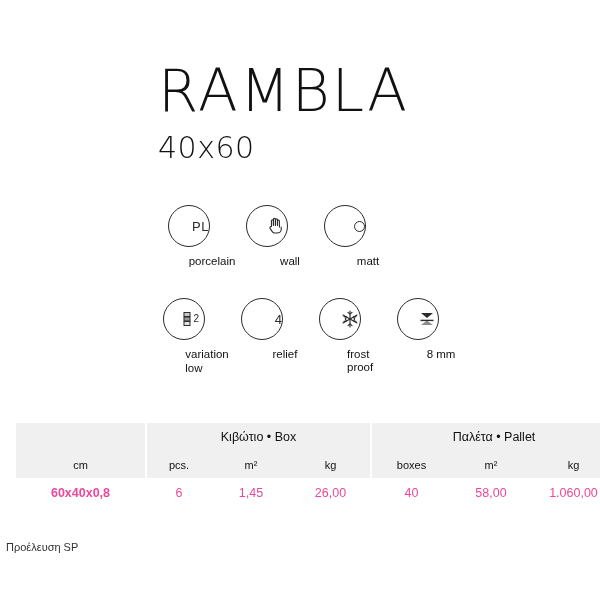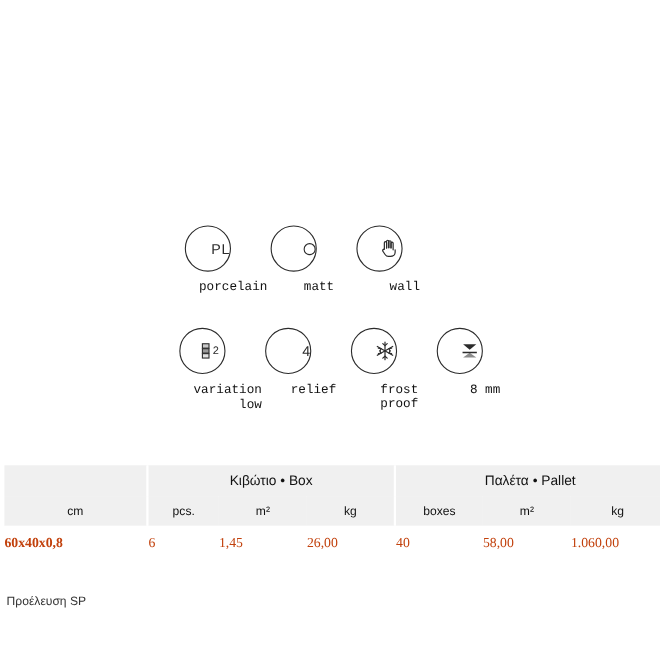--- a/index.html
+++ b/index.html
@@ -74,23 +74,23 @@
     border-radius: 50%;
     display: flex;
     align-items: center;
     justify-content: flex-end;
     box-sizing: border-box;
   }
   .icon-label {
     margin-top: 8px;
     font-size: 11.5px;
     line-height: 1.15;
-    text-align: right;
-    color: #111111;
-    font-family: Liberation Mono, monospace;
+    text-align: left;
+    color: #111111;
+    font-family: Liberation Sans, sans-serif;
     margin-left: 46px;
   }
   .icon-label.two-line {
     line-height: 1.2;
   }
   .pl-text {
     font-size: 13px;
     letter-spacing: 0.5px;
     color: #2b2b2b;
     font-family: "Liberation Sans", sans-serif;
@@ -106,21 +106,21 @@
     border: 1px solid #2b2b2b;
     border-radius: 50%;
   }
   svg.ic {
     display: block;
   }
 
   
   .table-wrap {
     position: absolute;
-    left: 4px;
+    left: 16px;
     top: 423px;
     width: 500px;
   }
   table.spec {
     border-collapse: collapse;
     width: 600px;
     font-family: "Liberation Sans", sans-serif;
   }
   table.spec th, table.spec td {
     padding: 0;
@@ -138,26 +138,25 @@
     height: 27px;
     font-size: 11px;
     color: #111111;
     text-align: center;
     vertical-align: middle;
     background: #f0f0f0;
   }
   .data-row td {
     height: 30px;
     font-size: 12.5px;
-    color: #c2410c;
-    text-align: left;
+    color: #ec4899;
+    text-align: center;
     vertical-align: middle;
     background: #ffffff;
     font-weight: bold;
-    font-family: Liberation Serif, serif;
   }
   .data-row td.cm-val {
     font-weight: bold;
   }
   .grp-row th.vsep, .sub-row th.vsep {
     border-left: 2px solid #ffffff;
   }
   .data-row td.vsep {
     border-left: 2px solid #ffffff;
   }
@@ -176,50 +175,54 @@
     font-size: 11px;
     color: #333333;
     font-family: "Liberation Sans", sans-serif;
   }
 </style>
 </head>
 <body>
 
 <div class="page">
 
+  <div class="title-block">
+    <div class="product-title">RAMBLA</div>
+    <div class="product-size">40x60</div>
+  </div>
 
   <div class="icon-rows">
 
     <div class="icon-row row1">
 
       <div class="icon-cell">
         <div class="circle">
           <span class="pl-text">PL</span>
         </div>
         <div class="icon-label">porcelain</div>
-      </div>
-
-      <div class="icon-cell">
-        <div class="circle">
-          <span class="matt-dot"></span>
-        </div>
-        <div class="icon-label">matt</div>
       </div>
 
       <div class="icon-cell">
         <div class="circle">
           <svg class="ic" width="22" height="22" viewBox="0 0 24 24" fill="none" stroke="#2b2b2b" stroke-width="1.2" stroke-linecap="round" stroke-linejoin="round">
             <path d="M7 12.5V6.2a1.1 1.1 0 0 1 2.2 0v5.1"></path>
             <path d="M9.2 11.3V4.8a1.1 1.1 0 0 1 2.2 0v6.3"></path>
             <path d="M11.4 11.1V5.3a1.1 1.1 0 0 1 2.2 0v5.9"></path>
             <path d="M13.6 11.3V6.6a1.05 1.05 0 0 1 2.1 0v6.6"></path>
             <path d="M7 12.5c-1.5 0-2.1 1.2-1.3 2.4l2.2 3.2c.7 1 1.8 1.6 3 1.6h2.3c2.3 0 4.5-1.6 4.5-4.2v-2.3"></path>
           </svg>
         </div>
         <div class="icon-label">wall</div>
+      </div>
+
+      <div class="icon-cell">
+        <div class="circle">
+          <span class="matt-dot"></span>
+        </div>
+        <div class="icon-label">matt</div>
       </div>
 
 
     </div>
 
     <div class="icon-row row2">
 
       <div class="icon-cell">
         <div class="circle">
           <svg class="ic" width="26" height="20" viewBox="0 0 26 20" fill="none" stroke="#2b2b2b" stroke-width="1">

